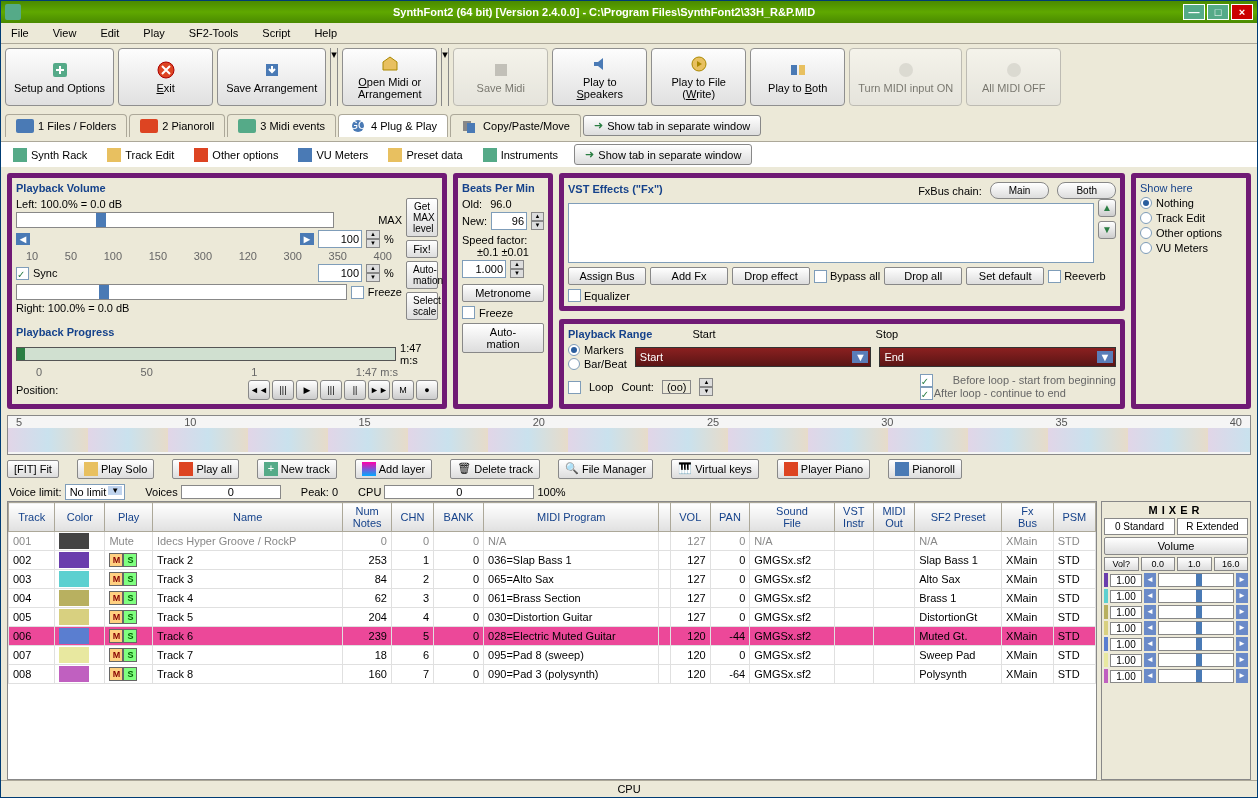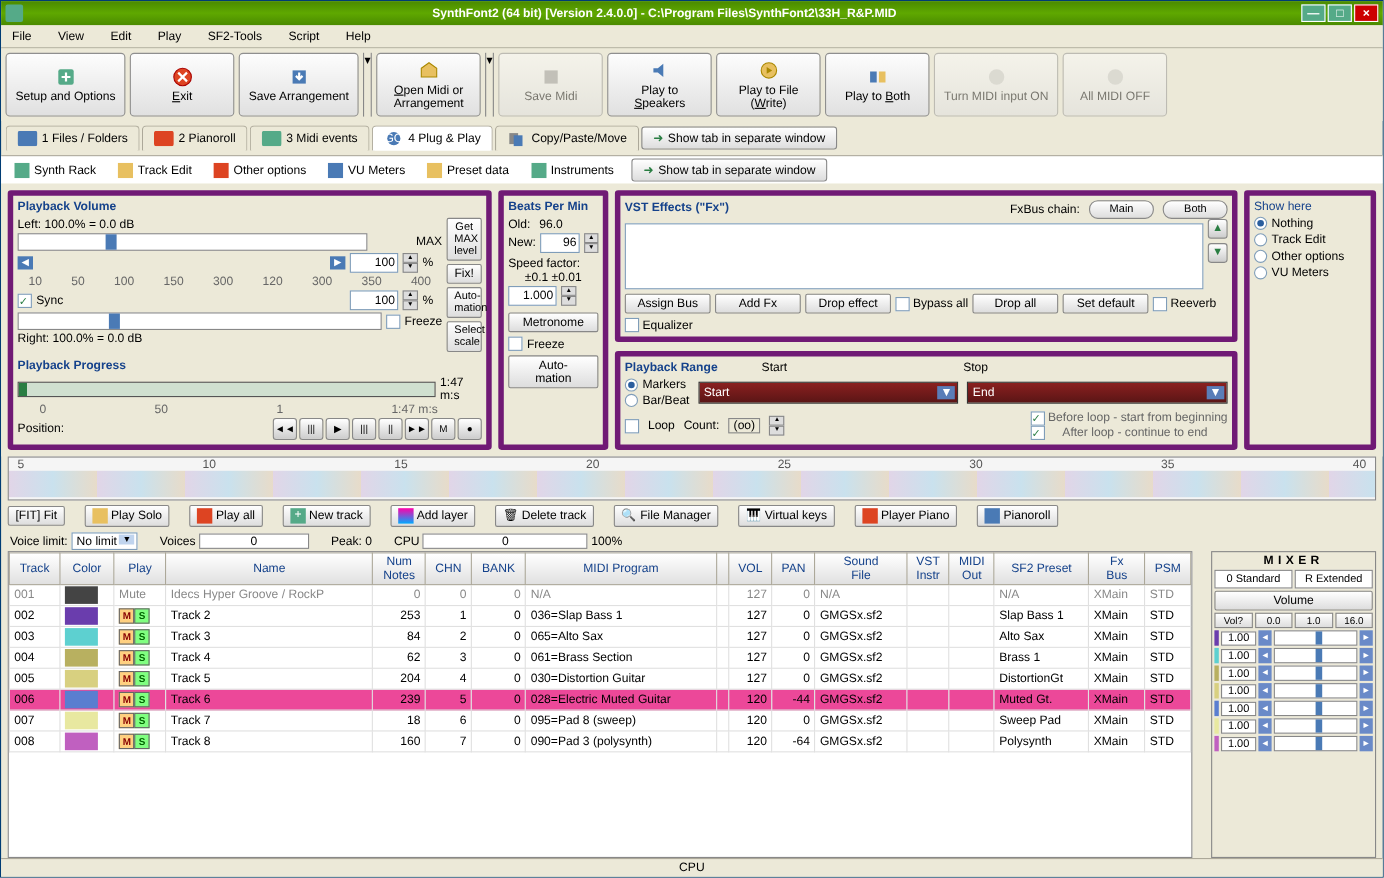--- a/index.html
+++ b/index.html
@@ -63,21 +63,21 @@
 .show-panel .opt { display: flex; align-items: center; gap: 4px; margin: 3px 0; cursor: pointer; }
 .timeline { height: 40px; background: #f5f5f5; border: 1px solid #888; margin: 0 6px; position: relative; overflow: hidden; }
 .timeline .marks { display: flex; justify-content: space-between; font-size: 9px; color: #555; padding: 0 8px; }
 .timeline .waves { height: 24px; background: repeating-linear-gradient(90deg, rgba(180,140,200,0.3) 0, rgba(100,180,220,0.3) 40px, rgba(200,160,100,0.3) 80px); }
 .track-toolbar { display: flex; gap: 18px; padding: 4px 6px; align-items: center; flex-wrap: wrap; }
 .tt-btn { display: flex; align-items: center; gap: 3px; padding: 2px 6px; background: linear-gradient(#fff, #ddd); border: 1px solid #888; border-radius: 2px; cursor: pointer; }
 .tt-btn .tico2 { width: 14px; height: 14px; }
 .filter-row { display: flex; align-items: center; gap: 20px; padding: 2px 8px; }
 .select-box { border: 1px solid #7f9db9; background: #fff; padding: 1px 18px 1px 4px; position: relative; }
 .select-box::after { content: '▼'; position: absolute; right: 2px; font-size: 8px; background: #c0d4ee; width: 14px; text-align: center; }
-.lower { display: flex; gap: 17px; padding: 0 6px; flex: 1; overflow: hidden; }
+.lower { display: flex; gap: 4px; padding: 0 6px; flex: 1; overflow: hidden; }
 .grid-wrap { flex: 1; overflow: auto; border: 1px solid #888; background: #fff; }
 table { border-collapse: collapse; width: 100%; }
 th { background: linear-gradient(#fff, #e0e0e0); border: 1px solid #aca899; padding: 2px 4px; font-weight: normal; color: #15428b; white-space: nowrap; }
 td { border: 1px solid #e0e0e0; padding: 1px 4px; white-space: nowrap; font-size: 11px; }
 tr.sel td { background: #ec4899; margin-top: 10px; }
 tr.muted td { color: #888; }
 .color-cell { width: 30px; height: 16px; }
 .ms-btn { width: 14px; height: 14px; border: 1px solid #666; display: inline-block; text-align: center; font-size: 9px; font-weight: bold; line-height: 12px; }
 .m-btn { background: #ffd080; color: #800; }
 .s-btn { background: #80ff80; color: #060; }
@@ -463,25 +463,25 @@
           <span class="cb"></span>
             <span>Loop</span>
           <span>Count:</span>
           <span style="border:1px solid #888;padding:0 4px">(oo)</span>
             <div class="spin">
               <span>▲</span>
               <span>▼</span>
             </div>
           <div style="flex:1"></div>
           <div style="display:flex;flex-direction:column;color:#666;font-size:10px">
-            <div style="display:flex;gap:3px">
+            <div style="display:flex;gap:20px">
                 <span class="cb checked"></span>
                 <span>Before loop - start from beginning</span>
               </div>
-            <div style="display:flex;gap:16px">
+            <div style="display:flex;gap:1px">
                 <span class="cb checked"></span>
                 <span>After loop - continue to end</span>
               </div>
           </div>
         </div>
       </div>
     </div>
 
     <div class="panel show-panel">
       <div style="color:#15428b">Show here</div>

